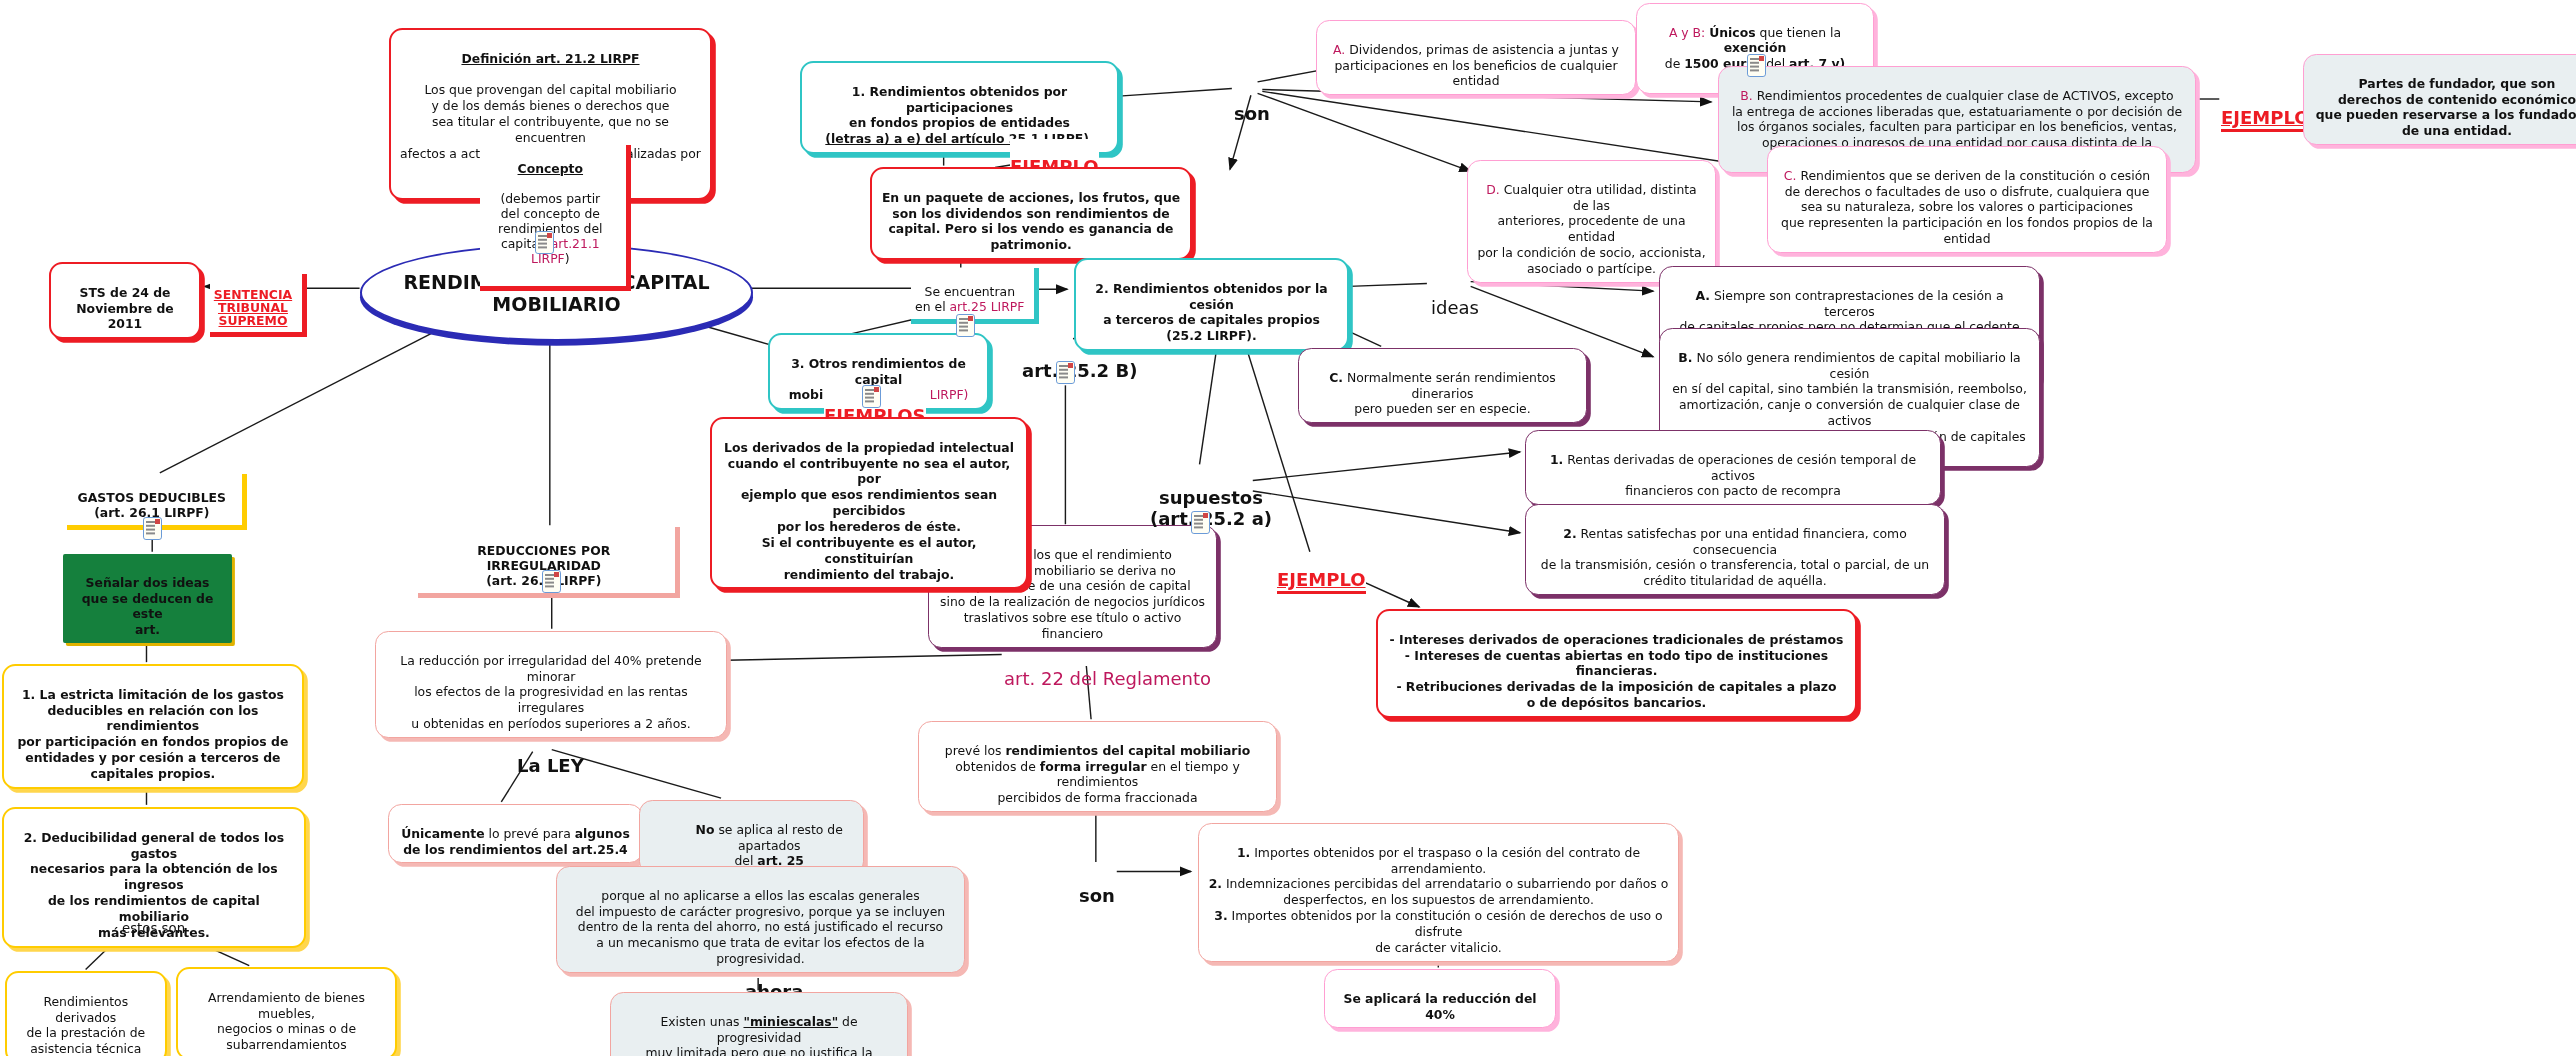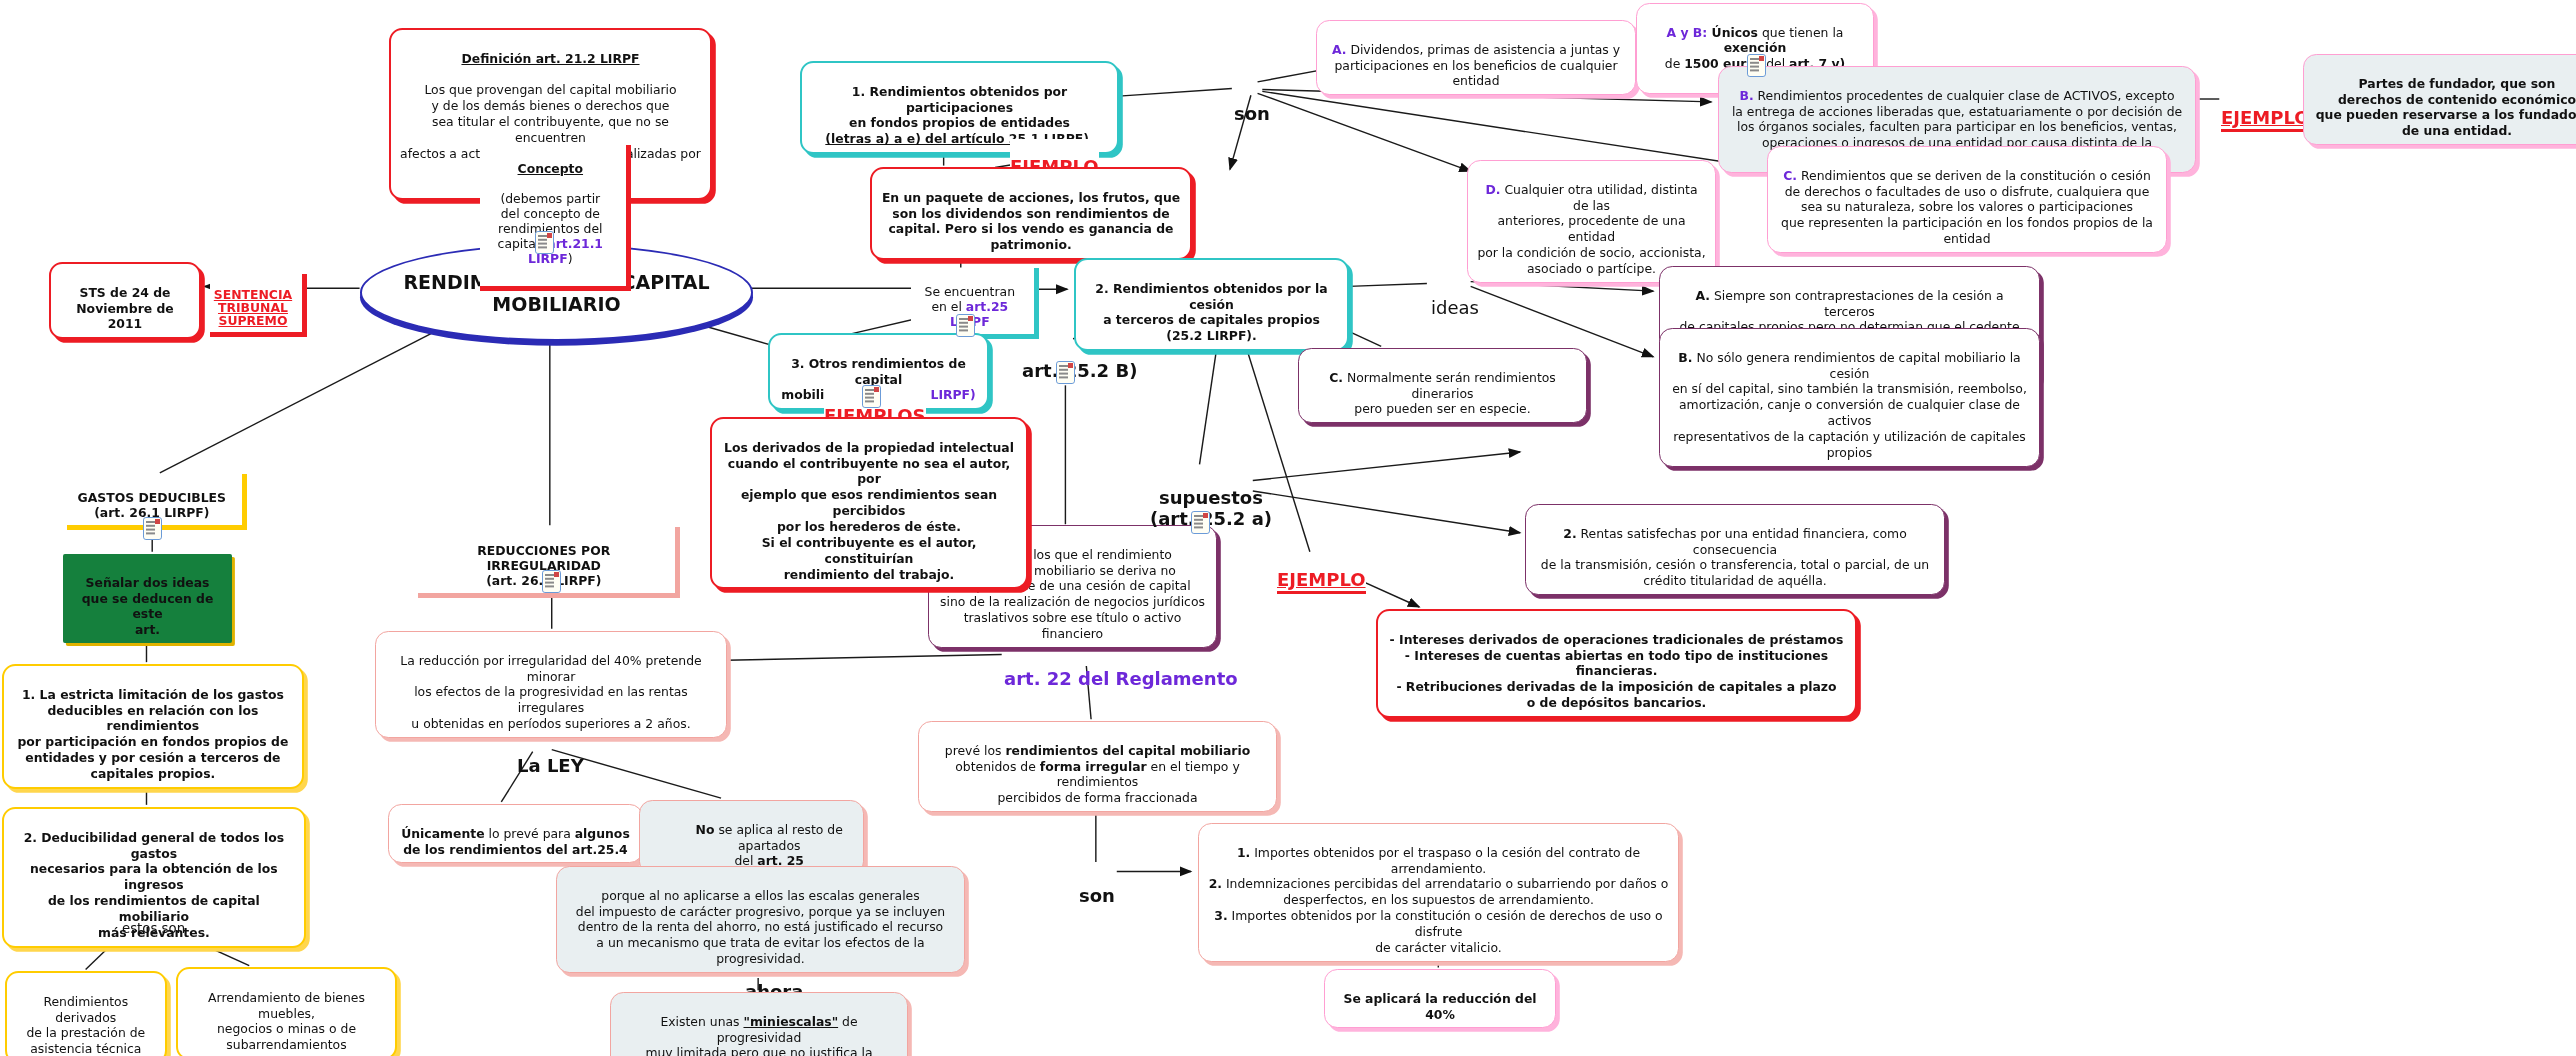--- a/index.html
+++ b/index.html
@@ -20,21 +20,21 @@
   .bold{font-weight:bold;}
   .flabel{position:absolute;font-size:18px;white-space:pre-line;z-index:2;background:transparent;}
   .ej{color:#ed1c24;font-weight:bold;text-decoration:underline;border-bottom:3.8px solid #ed1c24;
       line-height:1.05;padding-bottom:1px;background:#fff;}
   .bracket{position:absolute;text-align:center;font-size:12.4px;white-space:pre-line;
            padding:1px 9.5px 4.8px 3.8px;z-index:2;background:#fff;}
   .red-b{border-right:5.7px solid #ed1c24;border-bottom:5.7px solid #ed1c24;}
   .teal-b{border-right:5.7px solid #2fc5c5;border-bottom:5.7px solid #2fc5c5;}
   .yellow-b{border-right:5.7px solid #ffcc00;border-bottom:5.7px solid #ffcc00;}
   .salmon-b{border-right:5.7px solid #f2a5a0;border-bottom:5.7px solid #f2a5a0;}
-  .g{color:#6d28d9;font-weight:bold;}
+  .g{color:#be185d;font-weight:normal;}
   .b{font-weight:bold;}
   .bu{font-weight:bold;text-decoration:underline;}
   .title-u{font-weight:bold;text-decoration:underline;}
   .ellipse{position:absolute;border:2.9px solid #2b2bb5;border-radius:50%;display:flex;
            align-items:center;justify-content:center;font-weight:bold;font-size:19px;
            box-shadow:0 4.8px 0 #2b2bb5;background:#fff;text-align:center;z-index:2;}
   .icon{position:absolute;width:17px;height:21px;background:#fffef4;border:1.9px solid #6b9bd8;
         border-radius:2.9px;z-index:3;}
   .icon::before{content:"";position:absolute;left:1.9px;top:2.9px;width:9.5px;height:1.9px;background:#8a8a8a;
         box-shadow:0 3.8px 0 #8a8a8a,0 7.6px 0 #8a8a8a,0 11.4px 0 #8a8a8a;}
@@ -234,20 +234,24 @@
 simplemente de una cesión de capital
 sino de la realización de negocios jurídicos
 traslativos sobre ese título o activo financiero</span>
   </div>
 
   <div class="flabel b" style="left:1150px;top:466px;text-align:center;">
     <span>supuestos
 (art. 25.2 a)</span>
   </div>
   <span class="icon" style="left:1191px;top:511px;"></span>
+  <div class="node purple" style="left:1525px;top:430px;width:416px;">
+    <span><span class="b">1.</span><span> Rentas derivadas de operaciones de cesión temporal de activos
+financieros con pacto de recompra</span></span>
+  </div>
   <div class="node purple" style="left:1525px;top:504px;width:420px;">
     <span><span class="b">2.</span><span> Rentas satisfechas por una entidad financiera, como consecuencia
 de la transmisión, cesión o transferencia, total o parcial, de un
 crédito titularidad de aquélla.</span></span>
   </div>
   <div class="flabel ej" style="left:1277px;top:552px;">
     <span>EJEMPLO</span>
   </div>
   <div class="node red bold" style="left:1376px;top:609px;width:481px;">
     <span>- Intereses derivados de operaciones tradicionales de préstamos

